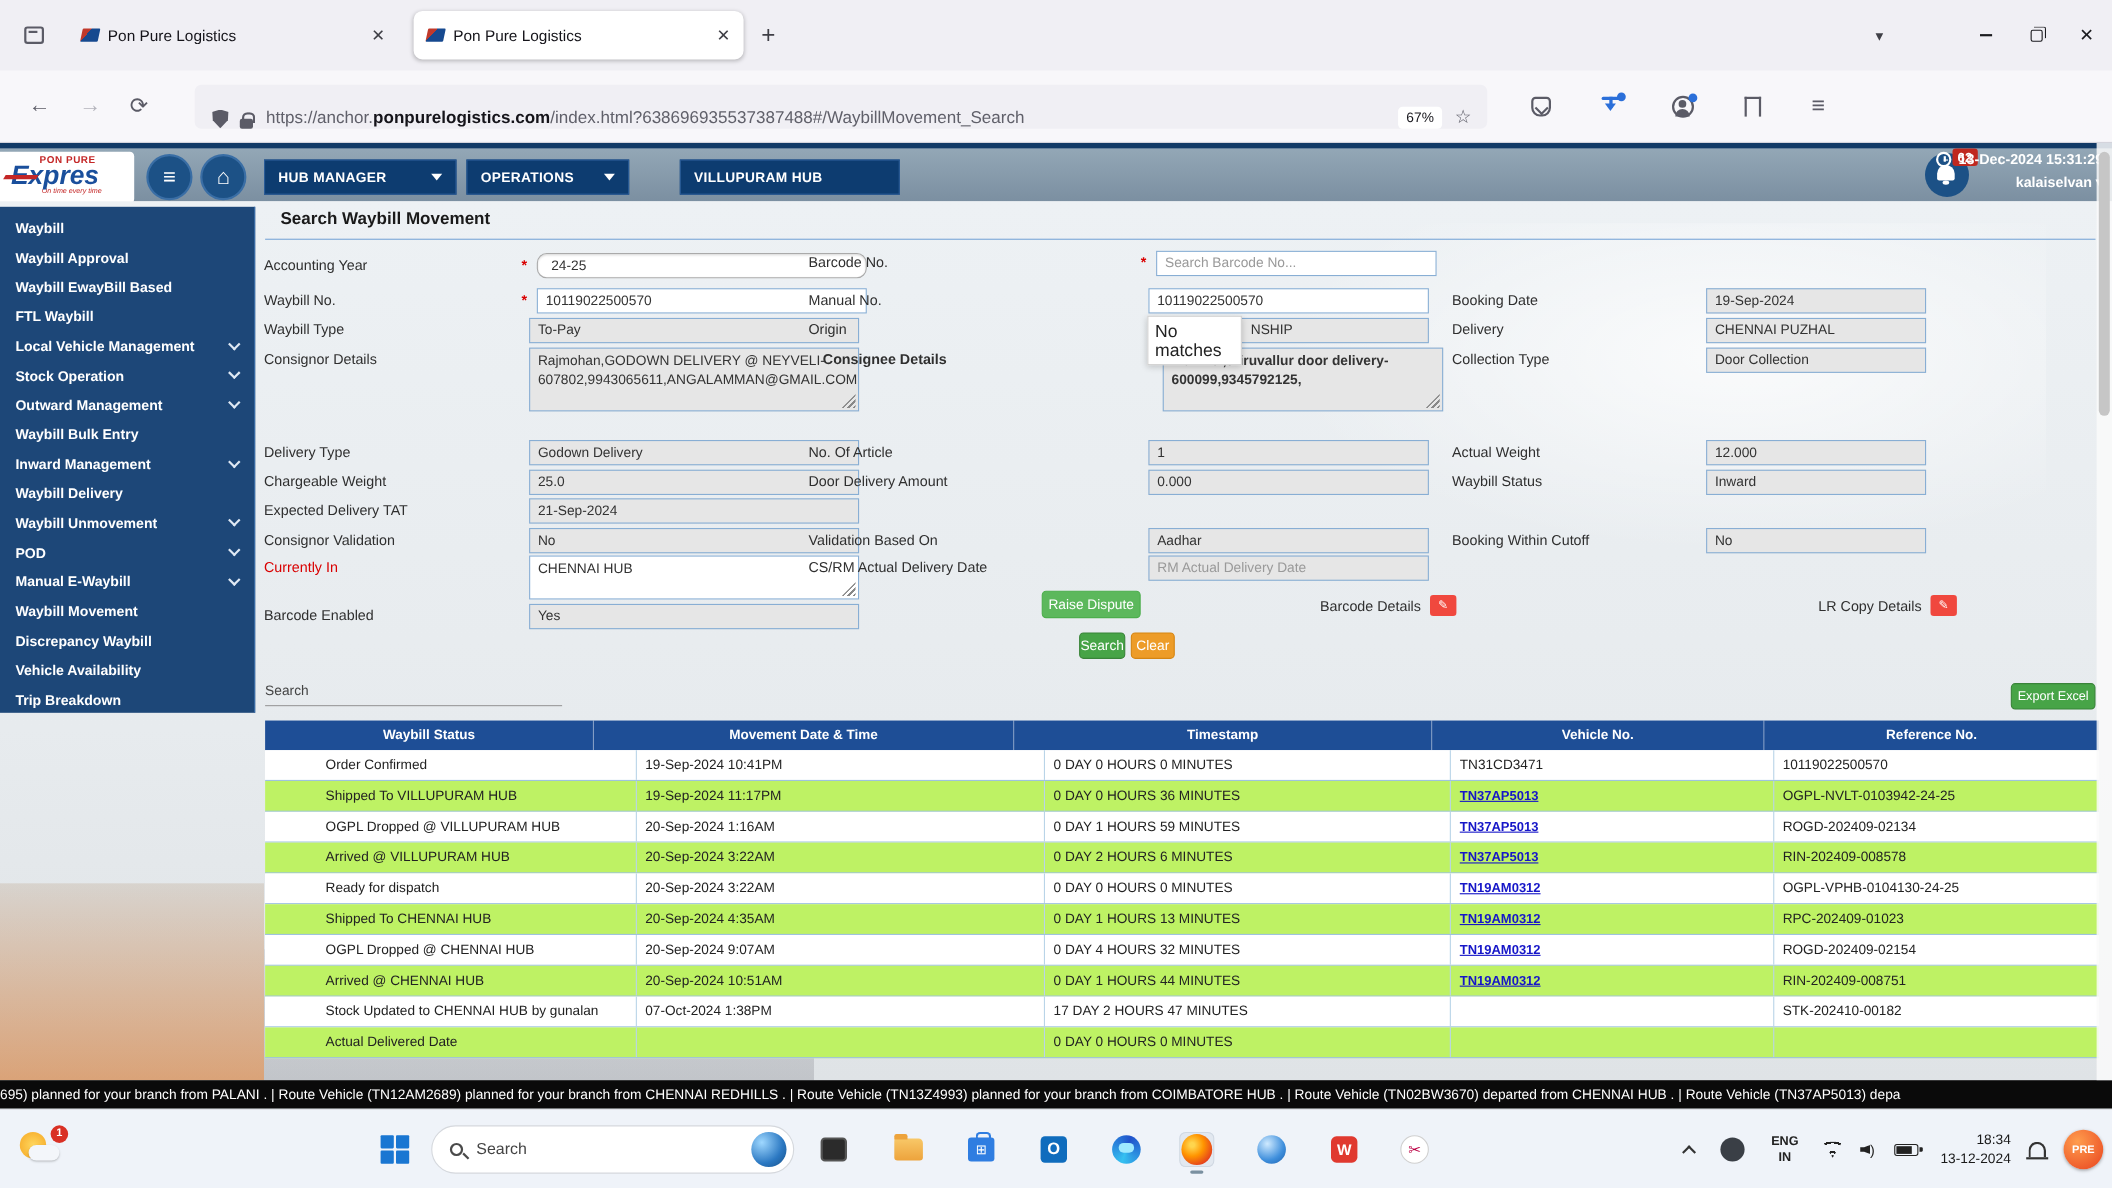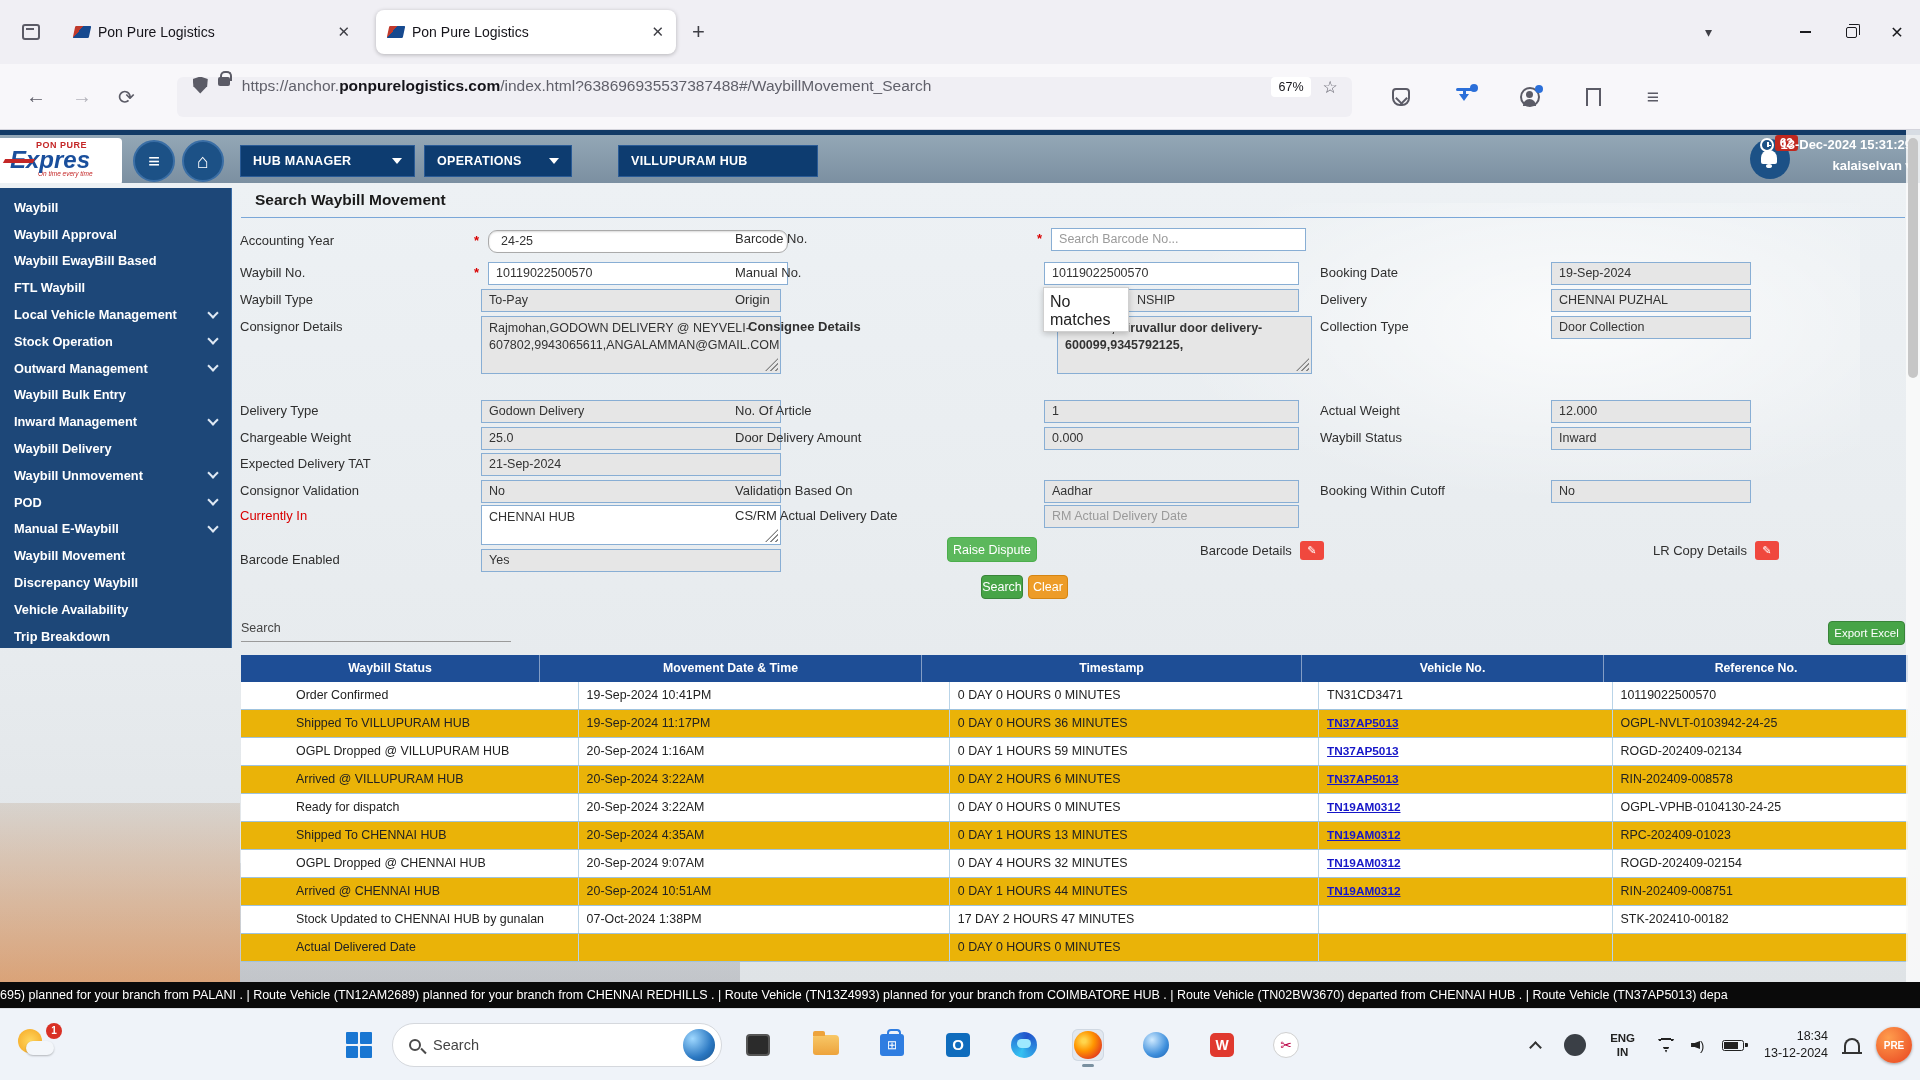--- a/index.html
+++ b/index.html
@@ -22,21 +22,21 @@
   .caret-down-btn { color:#3f3f46; font-size:14px; margin-right:70px; }
   .winctl { display:flex; height:64px; }
   .winctl div { width:46px; display:flex; align-items:center; justify-content:center; color:#1b1b1f; font-size:16px; }
   .wc-restore i { display:block; width:11px; height:11px; border:1.4px solid #1b1b1f; border-radius:2px; position:relative;}
   .wc-restore i:before{content:"";position:absolute;left:2px;top:-4px;width:10px;height:10px;border-top:1.4px solid #1b1b1f;border-right:1.4px solid #1b1b1f;border-radius:0 2px 0 0;}
   .wc-min i{display:block;width:11px;height:1.6px;background:#1b1b1f;}
 
   .toolbar { position:absolute; left:0; top:64px; width:1920px; height:66px; background:#f8f7fa; border-bottom:1px solid #d4d4dc; display:flex; align-items:center; }
   .navbtn { font-size:20px; color:#5b5b66; margin-left:26px; }
   .navbtn.dim { color:#b3b3bb; }
-  .urlbar { margin-left:42px; width:1175px; height:40px; background:#f0eff4; border-radius:6px; display:flex; align-items:flex-start; padding:0 10px; }
+  .urlbar { margin-left:42px; width:1175px; height:40px; background:#f0eff4; border-radius:6px; display:flex; align-items:flex-end; padding:0 10px; }
   .shield-i { width:15px; height:17px; background:#5b5b66; clip-path:polygon(50% 0,100% 14%,96% 58%,50% 100%,4% 58%,0 14%); margin:0 10px 0 6px; }
   .lock-i { width:12px; height:9px; background:#5b5b66; border-radius:2px; position:relative; margin-right:12px;}
   .lock-i:before { content:""; position:absolute; left:2px; top:-6px; width:8px; height:8px; border:2px solid #5b5b66; border-bottom:none; border-radius:5px 5px 0 0;}
   .url { font-size:15.5px; color:#60606a; white-space:nowrap; overflow:hidden; flex:1;}
   .url b { color:#15141a; font-weight:bold; }
   .zoompill { background:#ffffff; border-radius:4px; font-size:12.5px; color:#15141a; padding:3px 7px; margin-right:12px; }
   .star { font-size:17px; color:#5b5b66; margin-right:4px;}
   .tb-icons { display:flex; align-items:center; margin-left:40px; gap:46px; }
   .pocket-i { width:18px;height:18px;border:2px solid #5b5b66;border-radius:4px 4px 8px 8px; position:relative;}
   .pocket-i:before{content:"";position:absolute;left:3px;top:4px;width:7px;height:7px;border-right:2px solid #5b5b66;border-bottom:2px solid #5b5b66;transform:rotate(45deg);}
@@ -122,21 +122,21 @@
   .redbtn { width:24px; height:19px; background:#f0483e; border-radius:3px; color:#fff; font-size:11px; display:flex; align-items:center; justify-content:center; }
 
   .mini-search { position:absolute; left:241px; top:438px; width:270px; font-size:12.5px; color:#444; border-bottom:1px solid #9a9a9a; padding-bottom:6px; }
 
   
   .wtable { position:absolute; left:241px; top:472px; width:1667px; background:#fff; }
   .thead { display:flex; background:#1e4e96; height:27px; }
   .thead div { color:#fff; font-size:12.3px; font-weight:bold; text-align:center; line-height:27px; border-right:1px solid rgba(255,255,255,.45); white-space:nowrap; overflow:hidden;}
   .col0{width:299px;} .col1{width:382px;} .col2{width:380px;} .col3{width:302px;} .col4{width:304px; border-right:none!important;}
   .trow { display:flex; height:28px; border-bottom:1px solid #9fc3de; background:#fff;padding-left:47px;}
-  .trow.alt { background:#eab308; }
+  .trow.alt { background:#bef264; }
   .trow div { font-size:12.4px; color:#222; line-height:27px; padding-left:8px; border-right:1px solid #b9d4e8; white-space:nowrap; overflow:hidden;}
   .vlink { color:#1616c8; font-weight:bold; text-decoration:underline; font-size:11.8px; }
 
   
   .marquee { position:absolute; left:0; top:982px; width:1920px; height:26px; background:#0a0a0a; color:#fff; font-size:12.5px; line-height:26px; white-space:nowrap; overflow:hidden; }
   .vscroll { position:absolute; left:1906px; top:130px; width:14px; height:852px; background:rgba(250,250,250,.85); }
   .vscroll .thumb { position:absolute; left:2px; top:8px; width:10px; height:240px; background:#c6c6c6; border-radius:5px; }
 
   
   .taskbar { position:absolute; left:0; top:1008px; width:1920px; height:72px; background:#eff3f9; border-top:1px solid #dcdfe4; }

